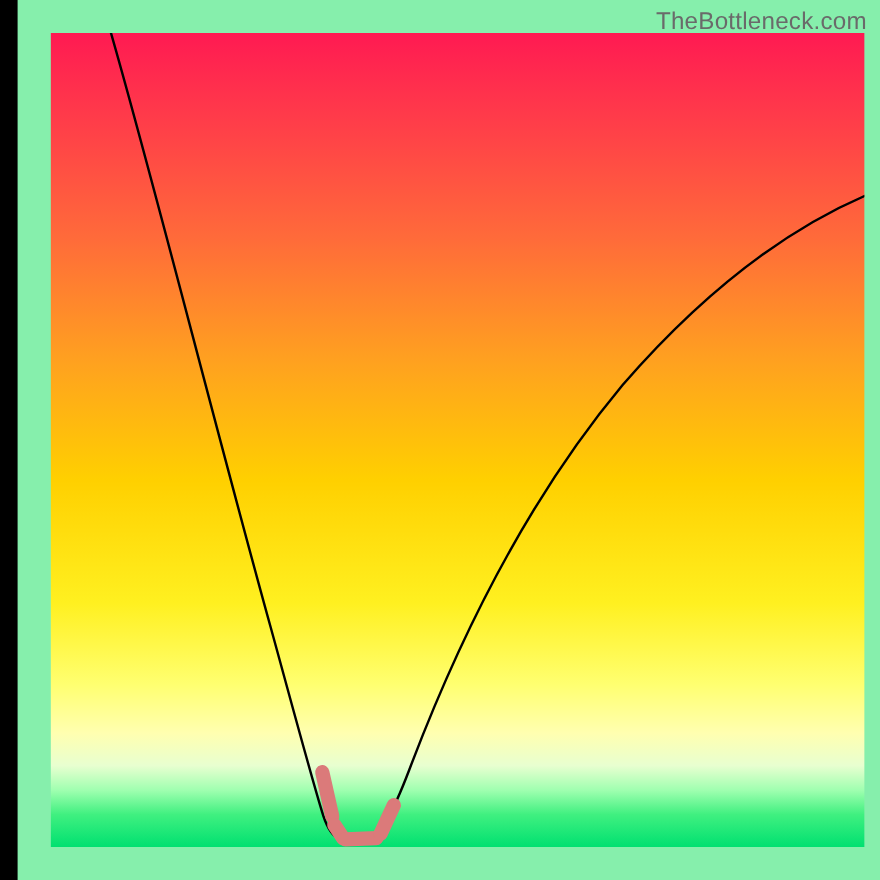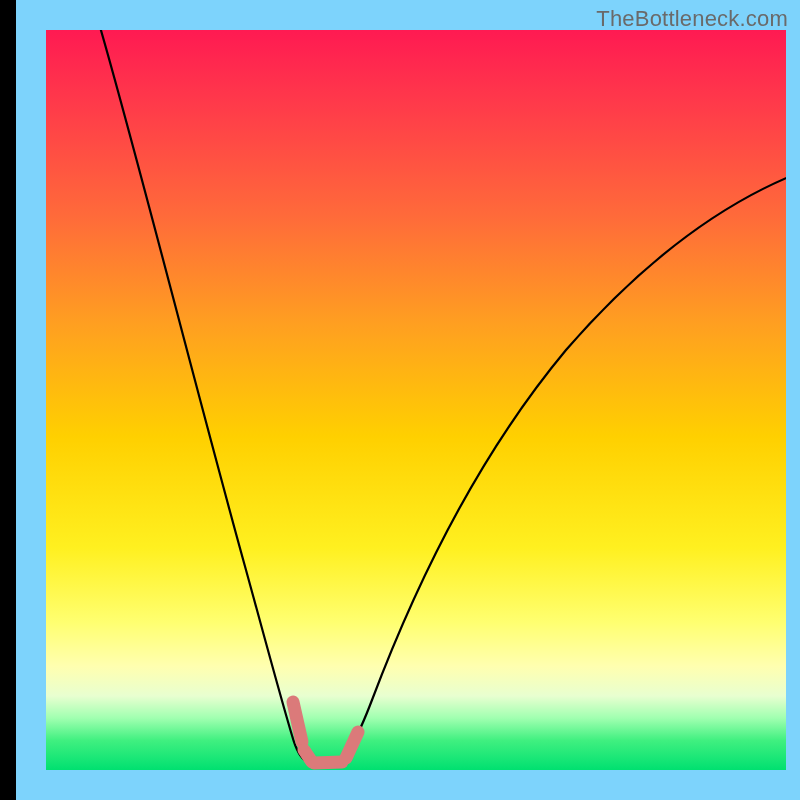--- a/index.html
+++ b/index.html
@@ -7,21 +7,21 @@
     padding: 0;
     width: 800px;
     height: 800px;
     overflow: hidden;
     background: #000;
     font-family: Arial, Helvetica, sans-serif;
   }
   .frame {
     position: absolute;
     inset: 0;
-    background: #7dd3fc;
+    background: #86efac;
     margin-left: 16px;
   }
   .plot-area {
     position: absolute;
     left: 30px;
     top: 30px;
     width: 740px;
     height: 740px;
     overflow: hidden;
   }

